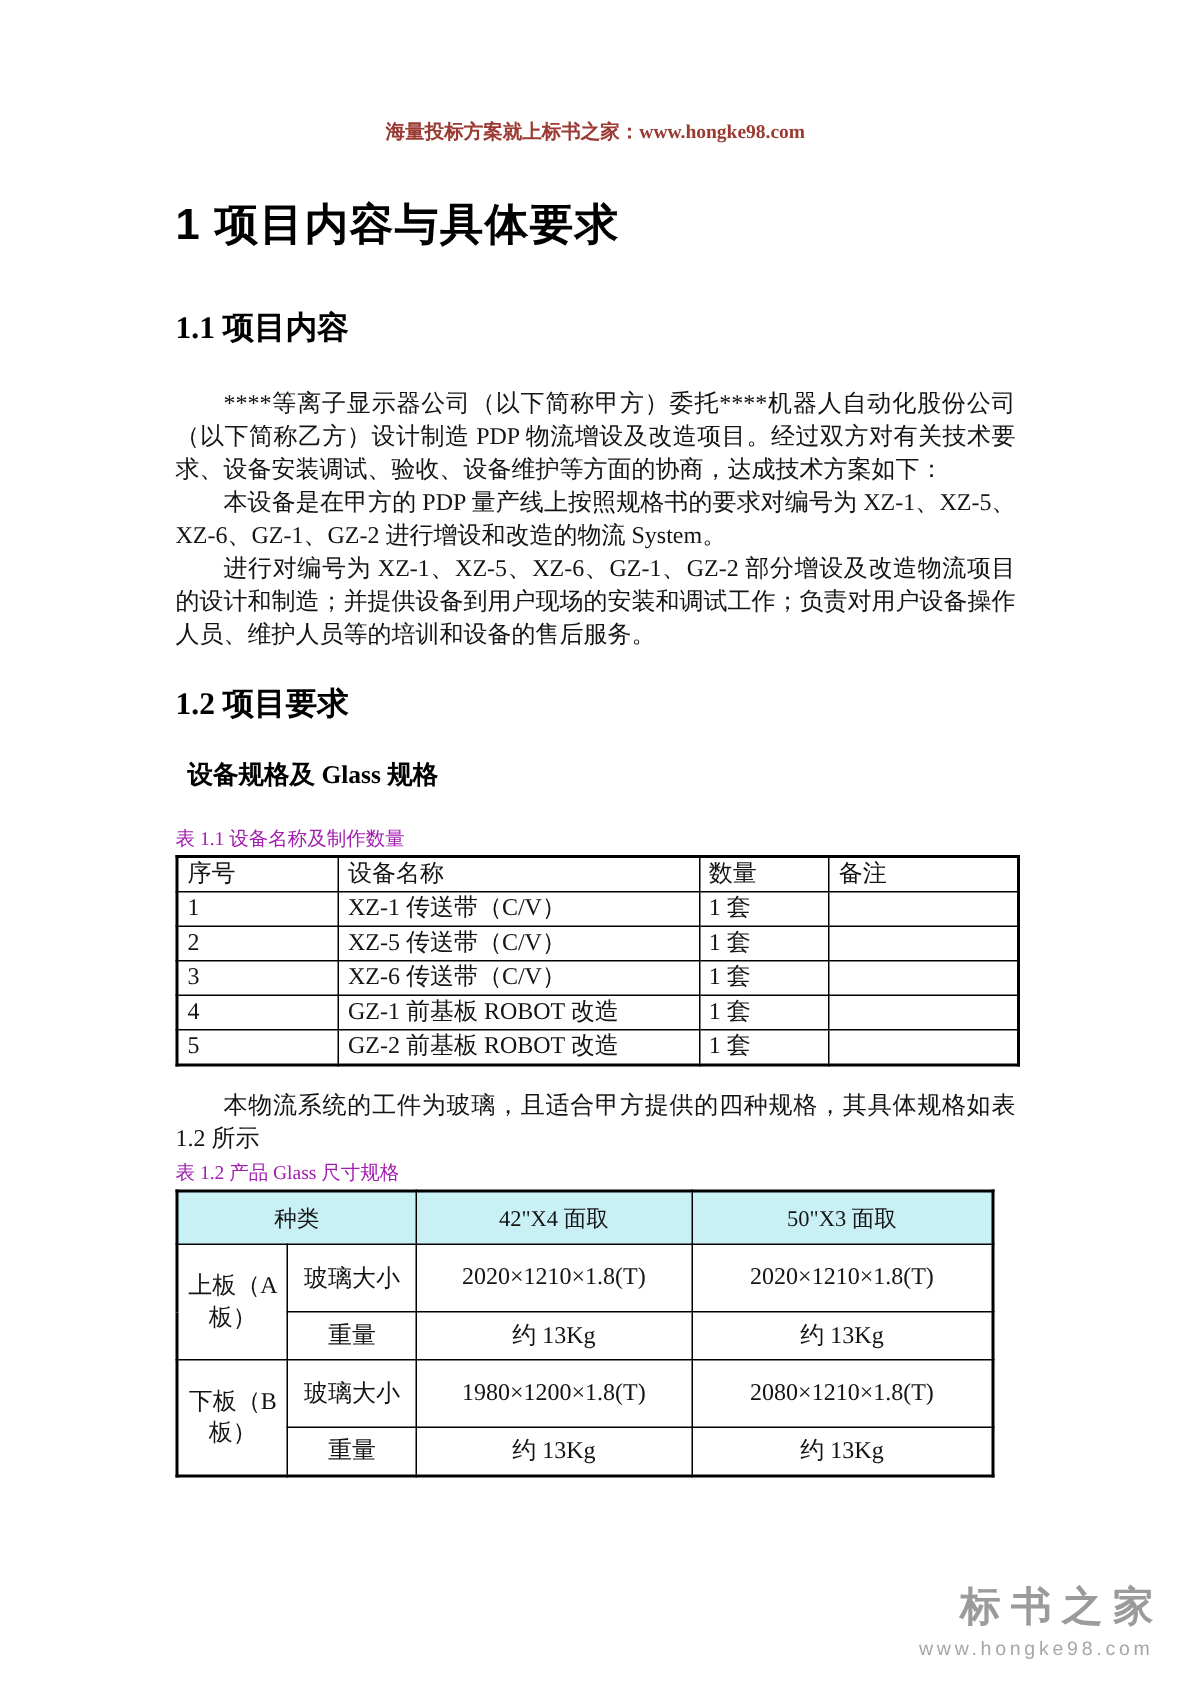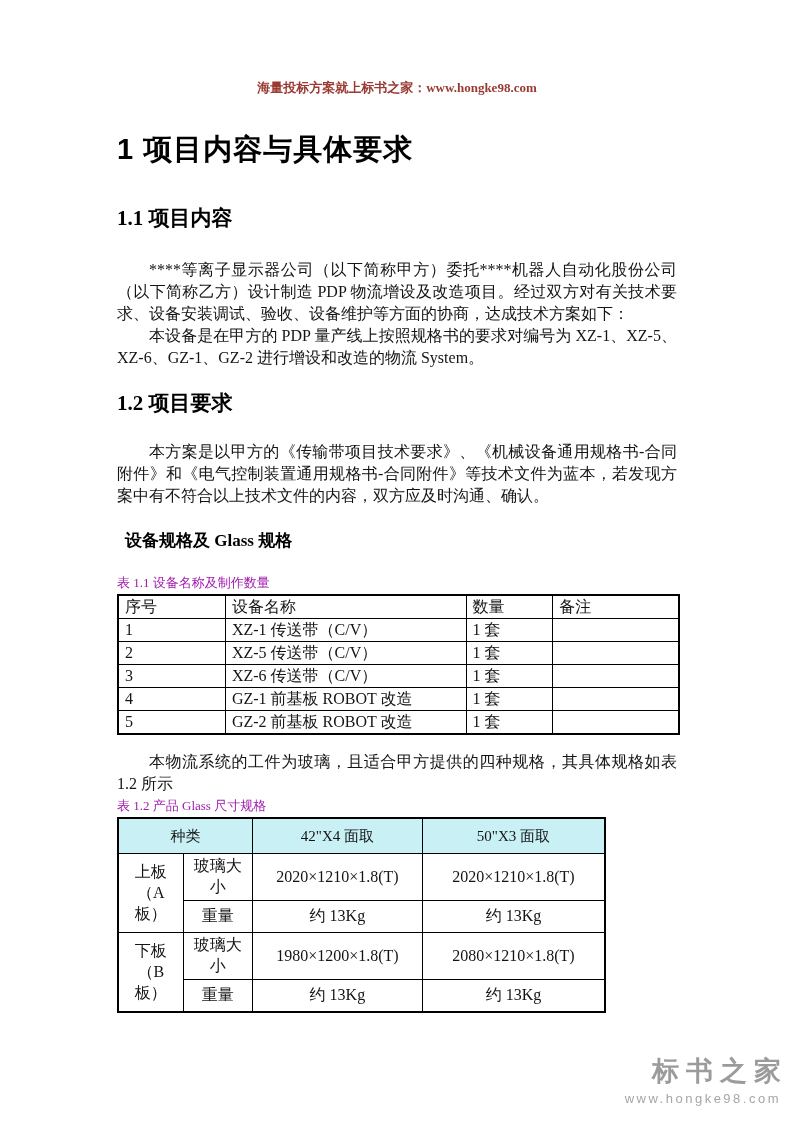--- a/index.html
+++ b/index.html
@@ -70,39 +70,39 @@
     padding:0 6px;
     height:22px;
     line-height:20px;
     font-weight:normal;
     text-align:left;
     white-space:nowrap;
   }
   table.t2{
     margin-top:2px;
     border-collapse:collapse;
-    width:489px;
+    width:546px;
     font-size:16px;
     text-align:center;
     border:2px solid var(--border,#000);
   }
   table.t2 td{
     border:1px solid var(--border,#000);
     padding:2px 3px;
   }
   table.t2 td.hdr{
     background:var(--table-header-bg,#c9f1f5);
     height:30px;
     font-size:15px;
   }
   table.t2 tr.row-size td{height:40px;}
   table.t2 tr.row-weight td{height:27px;margin-top:36px;}
   .watermark{
     position:absolute;
-    right:12px;bottom:16px;
+    right:24px;bottom:16px;
     text-align:right;
     font-family:"Liberation Sans","DejaVu Sans",sans-serif;
     color:var(--watermark-gray,#9b9b9b);
   }
   .wm-logo{
     font-size:27px;
     font-weight:bold;
     letter-spacing:7px;
     margin-right:-7px;
   }
@@ -119,24 +119,24 @@
 <div class="page">
 
   <div class="doc-header">海量投标方案就上标书之家：www.hongke98.com</div>
 
   <h1 class="chapter">1 项目内容与具体要求</h1>
 
   <h2 class="section">1.1 项目内容</h2>
 
   <p class="body-par" id="p1">****等离子显示器公司（以下简称甲方）委托****机器人自动化股份公司（以下简称乙方）设计制造 PDP 物流增设及改造项目。经过双方对有关技术要求、设备安装调试、验收、设备维护等方面的协商，达成技术方案如下：</p>
   <p class="body-par">本设备是在甲方的 PDP 量产线上按照规格书的要求对编号为 XZ-1、XZ-5、XZ-6、GZ-1、GZ-2 进行增设和改造的物流 System。</p>
+  <p class="body-par">进行对编号为 XZ-1、XZ-5、XZ-6、GZ-1、GZ-2 部分增设及改造物流项目的设计和制造；并提供设备到用户现场的安装和调试工作；负责对用户设备操作人员、维护人员等的培训和设备的售后服务。</p>
 
   <h2 class="section s12">1.2 项目要求</h2>
 
-  <p class="body-par" id="p4">本方案是以甲方的《传输带项目技术要求》、《机械设备通用规格书-合同附件》和《电气控制装置通用规格书-合同附件》等技术文件为蓝本，若发现方案中有不符合以上技术文件的内容，双方应及时沟通、确认。</p>
 
   <div class="subhead">设备规格及 Glass 规格</div>
 
   <div class="caption">表 1.1  设备名称及制作数量</div>
 
   <table class="t1">
     <colgroup>
       <col style="width:108px">
         <col style="width:241px">
         <col style="width:87px">

